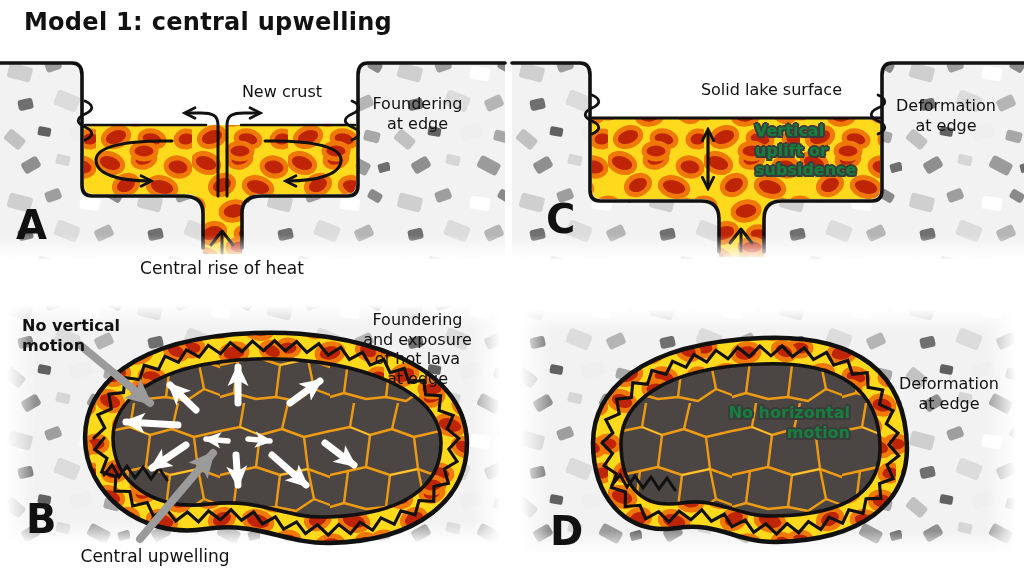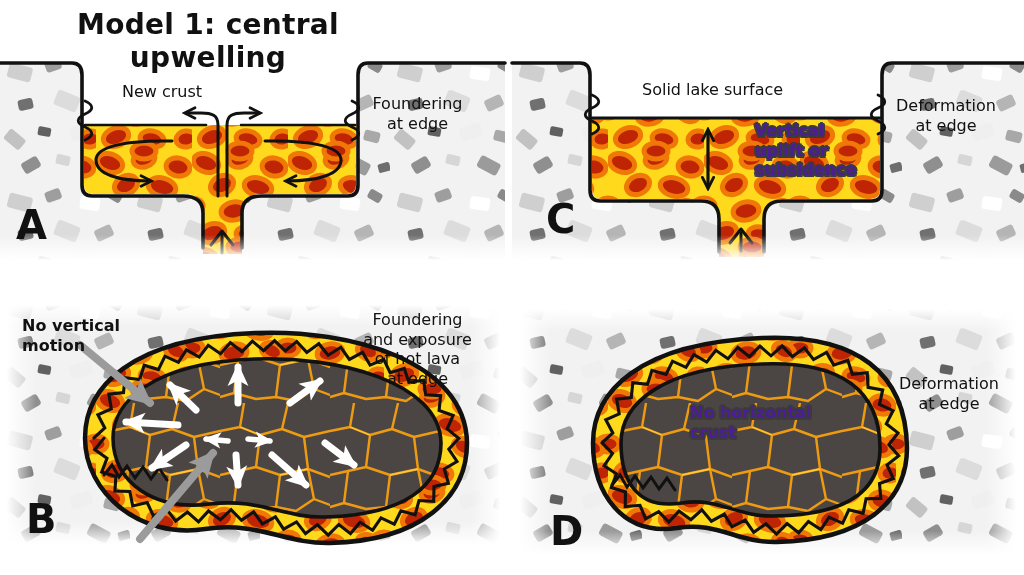--- a/index.html
+++ b/index.html
@@ -1,24 +1,24 @@
 <!DOCTYPE html>
 <html><head>
 <meta charset="utf-8">
 <style>
   html,body{margin:0;padding:0;background:#fff;}
   #canvas{position:relative;width:1024px;height:575px;background:#fff;overflow:hidden;
           font-family:"DejaVu Sans","Liberation Sans",sans-serif;color:#111;}
   .abs{position:absolute;}
-  .title{font-size:28px;font-weight:bold;text-align:center;letter-spacing:.3px;}
+  .title{font-size:24px;font-weight:bold;text-align:center;letter-spacing:.3px;}
   .caption{font-size:17px;text-align:center;}
   .lbl{font-size:16px;line-height:1.22;white-space:pre-line;}
   .right{text-align:center;}
-  .center{text-align:left;}
-  .whitetxt{color:#4c1d95;font-weight:bold;
+  .center{text-align:right;}
+  .whitetxt{color:#15803d;font-weight:bold;
     text-shadow:-1.5px -1.5px 0 #3c3c3c,1.5px -1.5px 0 #3c3c3c,-1.5px 1.5px 0 #3c3c3c,
                  1.5px 1.5px 0 #3c3c3c,0 2px 0 #3c3c3c,0 -2px 0 #3c3c3c,2px 0 0 #3c3c3c,-2px 0 0 #3c3c3c;}
   .letter{font-size:40px;font-weight:bold;}
   svg{position:absolute;overflow:visible;}
 </style>
 </head>
 <body>
 
 <div id="canvas">
 
@@ -209,36 +209,38 @@
     <path id="innerD" d="M109,150 C109,112 148,74 250,71 C330,68 368,98 368,155 C368,198 335,222 262,223 C225,224 206,204 170,210 C125,217 109,188 109,150 Z" fill="url(#crustPat)" stroke="#111" stroke-width="3.6"></path>
     <path id="guideD" d="M95,150 C95,106 137,62 250,58 C337,55 381,89 382,155 C382,204 342,235 264,236 C225,237 206,216 168,223 C118,231 95,194 95,150 Z" fill="none" stroke="none"></path>
     <polyline id="zigD" fill="none" stroke="#111" stroke-width="3.1" stroke-linecap="round" points="90.0,149.9 100.8,140.0 93.8,126.8 107.2,120.9 104.7,106.2 119.3,104.5 120.8,89.7 135.5,91.4 139.9,77.3 154.0,81.5 160.5,68.2 174.0,74.3 181.9,61.7 194.7,69.1 203.8,57.3 216.0,65.7 225.8,54.5 237.4,63.6 247.9,53.1 259.0,62.8 270.1,53.0 280.4,63.6 292.4,54.8 301.5,66.5 314.5,59.3 321.7,72.1 335.8,67.3 340.4,81.3 355.2,79.7 356.1,94.4 370.7,96.9 367.5,111.3 381.0,117.7 374.3,130.8 386.0,139.9 376.9,151.6 386.7,162.8 375.1,171.9 381.3,185.5 367.5,190.5 368.8,205.4 354.1,205.7 351.1,220.3 336.8,216.8 330.6,230.3 317.1,224.1 308.8,236.5 296.4,228.5 286.7,239.8 275.1,230.6 264.5,241.0 253.9,230.8 241.7,239.3 233.2,227.1 220.0,233.8 212.3,221.1 199.4,228.2 189.8,216.8 178.9,226.7 167.0,218.1 156.9,229.1 146.7,218.6 133.6,225.8 128.0,212.3 113.2,213.6 113.5,199.0 99.3,194.6 104.5,180.8 92.1,172.7 100.5,160.5 90.0,149.9"></polyline>
     <polyline fill="none" stroke="#111" stroke-width="3" stroke-linecap="round" points="100,192 108,182 115,194 123,183 131,195 139,184 147,196 155,185 163,197"></polyline>
   </svg>
 
   <div class="abs lbl center" style="left:122px;top:82px;width:200px;">New crust</div>
   <div class="abs lbl right" style="left:360px;top:94px;width:115px;">Foundering
 at edge</div>
   <div class="abs letter" style="left:16px;top:202px;">A</div>
+  <div class="abs caption" style="left:72px;top:258px;width:300px;">Central rise of heat</div>
 
   <div class="abs lbl center" style="left:642px;top:80px;width:200px;">Solid lake surface</div>
   <div class="abs lbl whitetxt" style="left:755px;top:121px;width:135px;">Vertical
 uplift or
 subsidence</div>
   <div class="abs lbl right" style="left:885px;top:96px;width:122px;">Deformation
 at edge</div>
   <div class="abs letter" style="left:546px;top:196px;">C</div>
 
   <div class="abs lbl" style="left:22px;top:316px;width:130px;font-weight:bold;">No vertical
 motion</div>
   <div class="abs lbl right" style="left:355px;top:310px;width:125px;">Foundering
 and exposure
 of hot lava
 at edge</div>
   <div class="abs letter" style="left:26px;top:496px;">B</div>
+  <div class="abs caption" style="left:55px;top:546px;width:200px;">Central upwelling</div>
 
   <div class="abs lbl whitetxt center" style="left:690px;top:403px;width:160px;">No horizontal
-crust</div>
+motion</div>
   <div class="abs lbl right" style="left:888px;top:374px;width:122px;">Deformation
 at edge</div>
   <div class="abs letter" style="left:550px;top:508px;">D</div>
 
 </div>
 
 </body></html>

